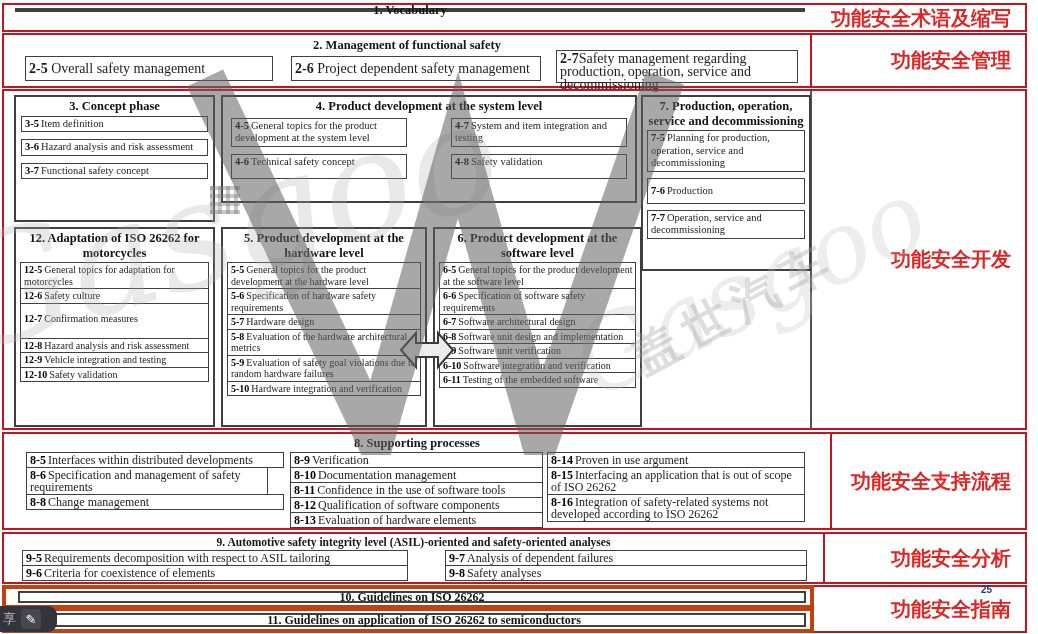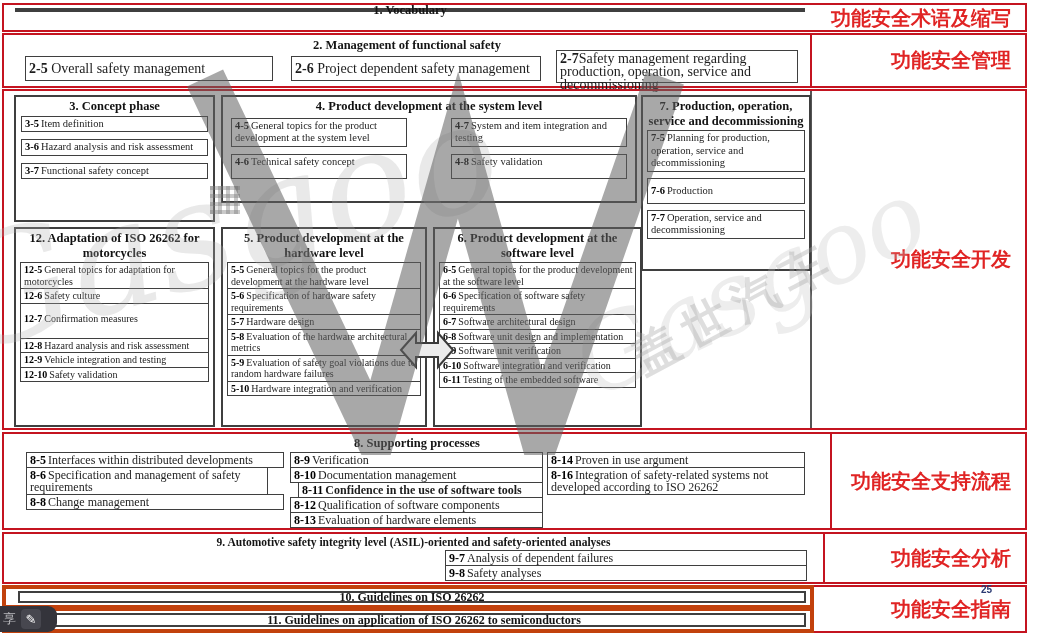--- a/index.html
+++ b/index.html
@@ -175,36 +175,42 @@
       <div class="stack b8col" style="position:absolute;left:22px;top:18px;width:258px;">
 
       <div class="item" style="margin-left:0;margin-right:0;"><b>8-5</b><span>Interfaces within distributed developments</span></div>
           <div class="item" style="margin-left:0;margin-right:16px;"><b>8-6</b><span>Specification and management of safety requirements</span></div>
           <div class="item" style="margin-left:0;margin-right:0;"><b>8-8</b><span>Change management</span></div>
         </div>
       <div class="stack b8col" style="position:absolute;left:286px;top:18px;width:253px;">
 
       <div class="item" style="margin-left:0;margin-right:0;"><b>8-9</b><span>Verification</span></div>
           <div class="item" style="margin-left:0;margin-right:0;"><b>8-10</b><span>Documentation management</span></div>
-          <div class="item" style="margin-left:8px;margin-right:0;font-weight:bold;"><b>8-11</b><span>Confidence in the use of software tools</span></div>
+          <div class="item" style="margin-left:0;margin-right:0;"><b>8-11</b><span>Confidence in the use of software tools</span></div>
           <div class="item" style="margin-left:0;margin-right:0;"><b>8-12</b><span>Qualification of software components</span></div>
           <div class="item" style="margin-left:0;margin-right:0;"><b>8-13</b><span>Evaluation of hardware elements</span></div>
         </div>
       <div class="stack b8col" style="position:absolute;left:543px;top:18px;width:258px;">
 
       <div class="item" style="margin-left:0;margin-right:0;"><b>8-14</b><span>Proven in use argument</span></div>
+          <div class="item" style="margin-left:0;margin-right:0;"><b>8-15</b><span>Interfacing an application that is out of scope of ISO 26262</span></div>
           <div class="item" style="margin-left:0;margin-right:0;"><b>8-16</b><span>Integration of safety-related systems not developed according to ISO 26262</span></div>
         </div>
     </div>
     <div class="rlabel">功能安全支持流程</div>
   </div>
 
   <div class="band" style="top:532px;height:52px;">
     <div class="content cw-red9">
       <div class="band-title" style="padding-top:2px;font-size:11.5px;line-height:13px;">9. Automotive safety integrity level (ASIL)-oriented and safety-oriented analyses</div>
+      <div class="stack b9col" style="position:absolute;left:18px;top:16px;width:386px;">
+
+      <div class="item" style="margin-left:0;margin-right:0;"><b>9-5</b><span>Requirements decomposition with respect to ASIL tailoring</span></div>
+          <div class="item" style="margin-left:0;margin-right:0;"><b>9-6</b><span>Criteria for coexistence of elements</span></div>
+        </div>
       <div class="stack b9col" style="position:absolute;left:441px;top:16px;width:362px;">
 
       <div class="item" style="margin-left:0;margin-right:0;"><b>9-7</b><span>Analysis of dependent failures</span></div>
           <div class="item" style="margin-left:0;margin-right:0;"><b>9-8</b><span>Safety analyses</span></div>
         </div>
     </div>
     <div class="rlabel">功能安全分析</div>
   </div>
 
   <div class="band" style="top:585px;height:48px;">

